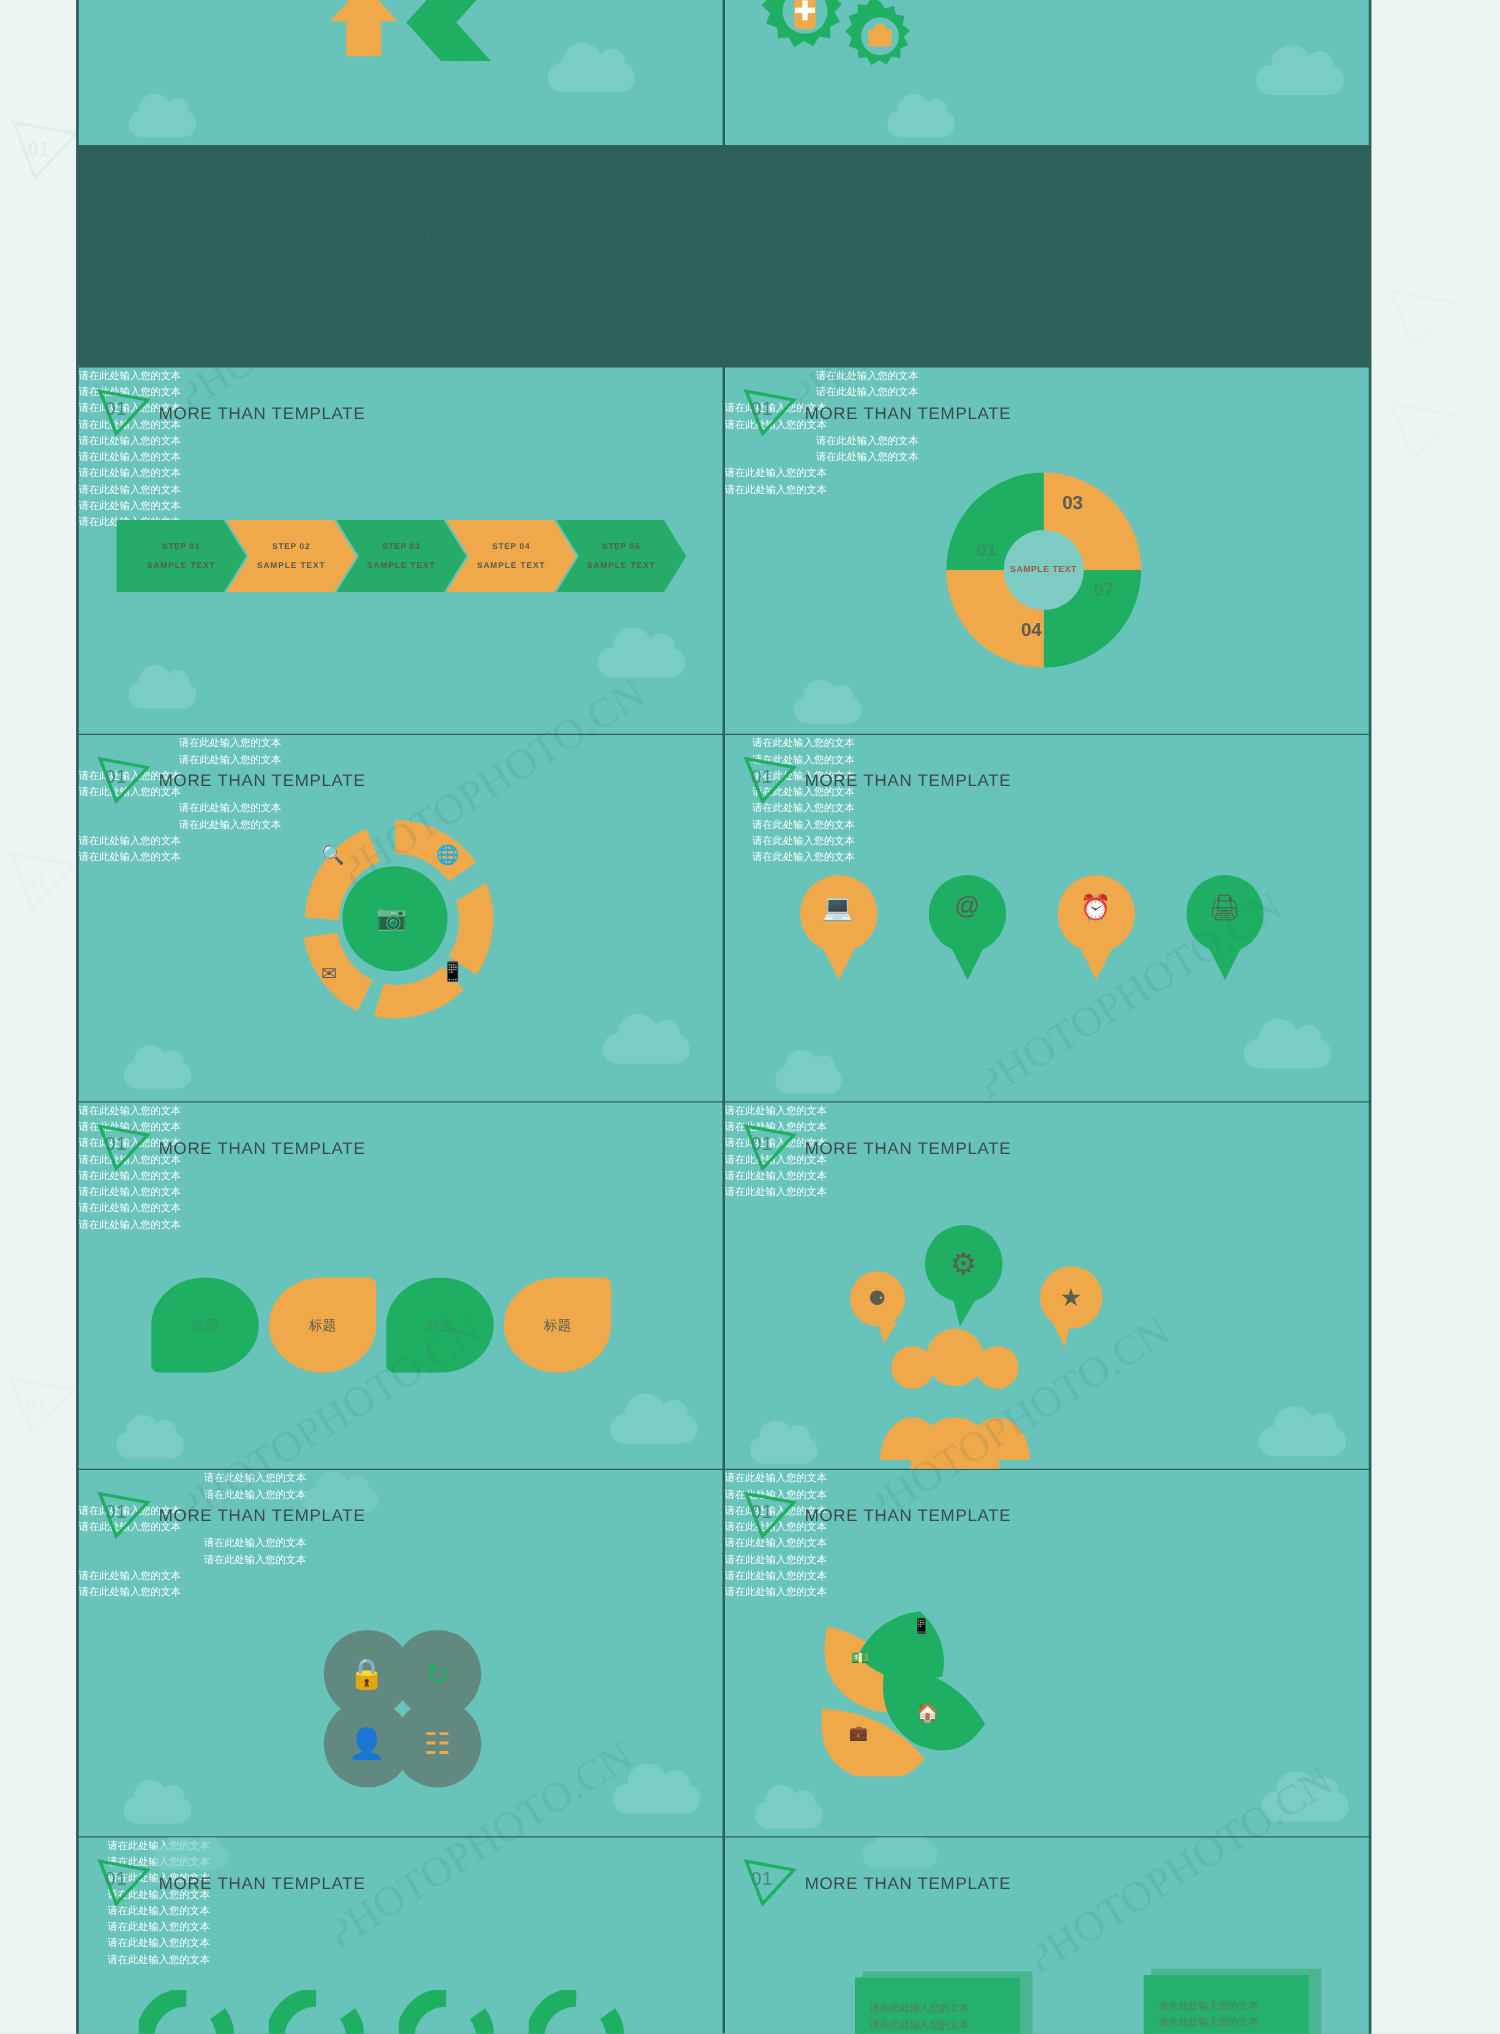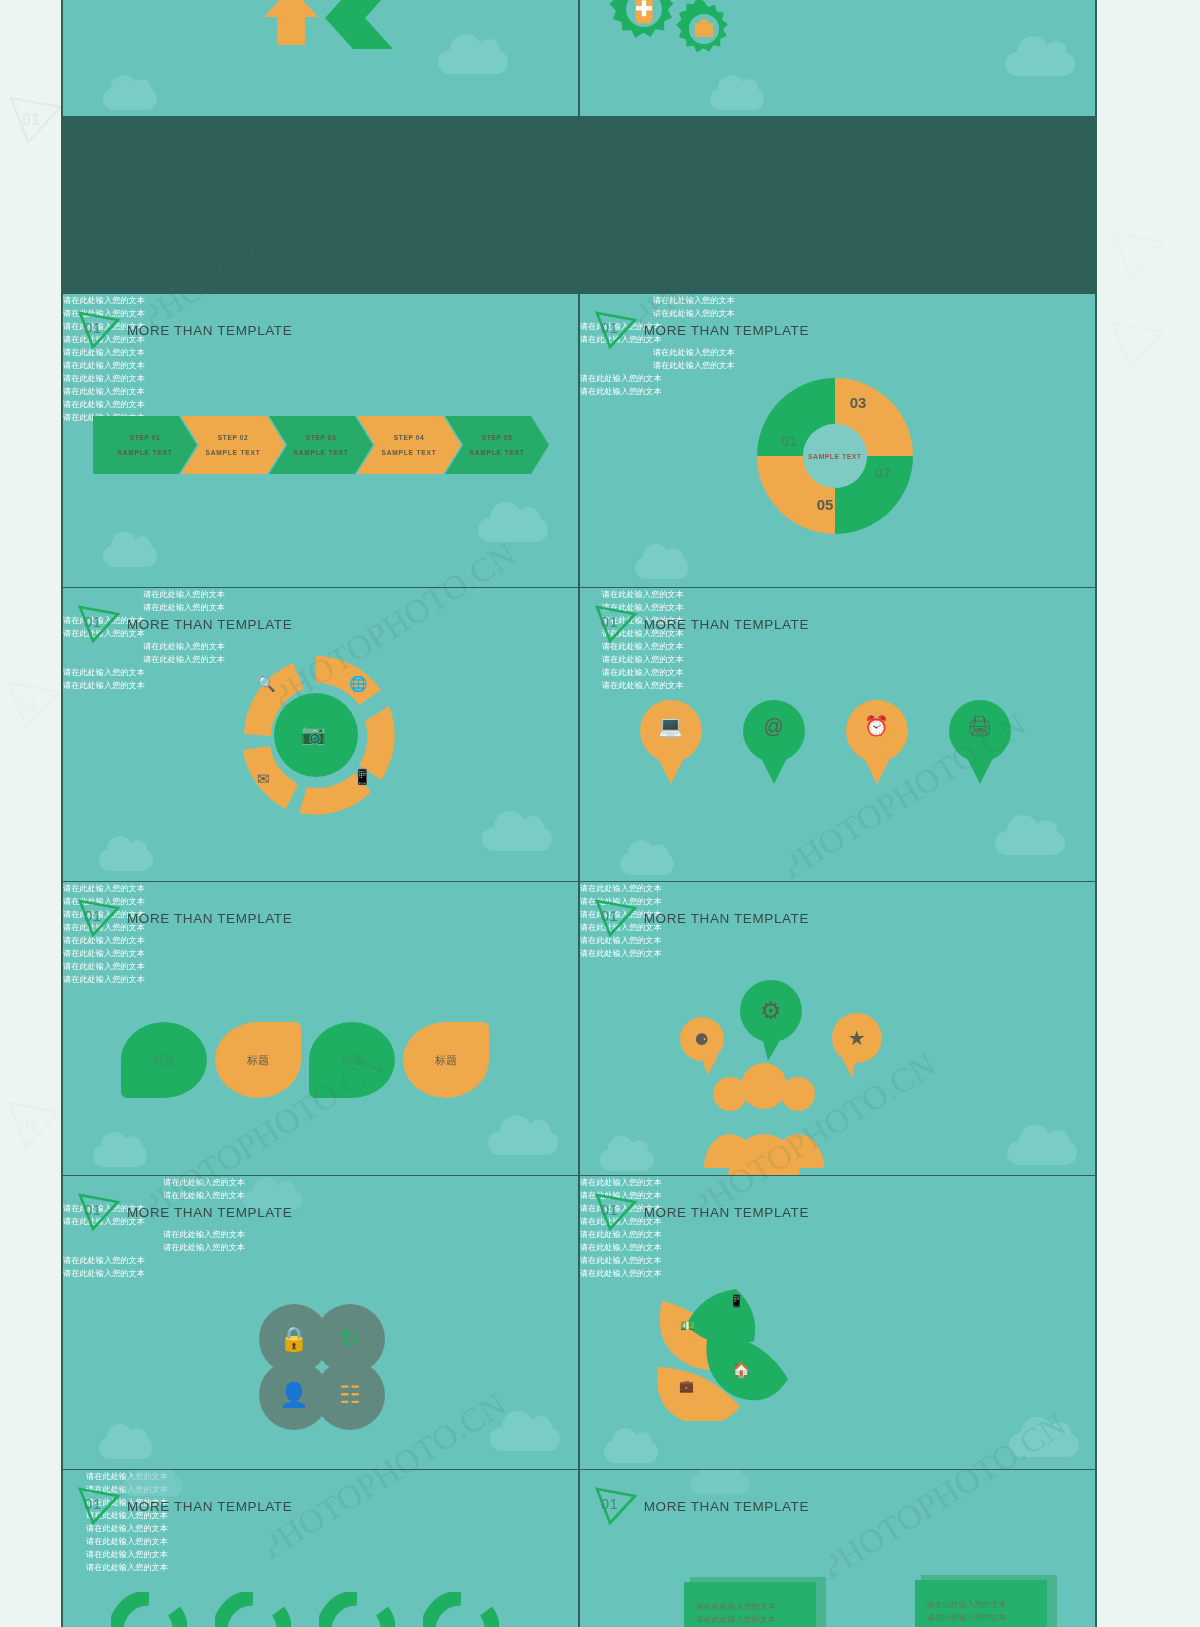--- a/index.html
+++ b/index.html
@@ -298,21 +298,21 @@
       <div class="pinwheel">
         <svg width="180" height="180" viewBox="0 0 180 180">
           <path d="M90 90 L90 12 A78 78 0 0 1 168 90 L122 90 A32 32 0 0 0 90 58 Z" fill="#f0a94a"></path>
           <path d="M90 90 L168 90 A78 78 0 0 1 90 168 L90 122 A32 32 0 0 0 122 90 Z" fill="#1faf62"></path>
           <path d="M90 90 L90 168 A78 78 0 0 1 12 90 L58 90 A32 32 0 0 0 90 122 Z" fill="#f0a94a"></path>
           <path d="M90 90 L12 90 A78 78 0 0 1 90 12 L90 58 A32 32 0 0 0 58 90 Z" fill="#1faf62"></path>
           <circle cx="90" cy="90" r="32" fill="#7ecbc4"></circle>
         </svg>
         <span class="lab" style="left:105px;top:28px;">03</span>
         <span class="lab" style="left:130px;top:98px;opacity:.32;">07</span>
-        <span class="lab" style="left:72px;top:130px;">05</span>
+        <span class="lab" style="left:72px;top:130px;">04</span>
         <span class="lab" style="left:36px;top:66px;opacity:.32;">01</span>
         <span class="center-lab">SAMPLE TEXT</span>
       </div>
 
       <div class="ph r" style="left:0;top:86px;width:155px;">
         <div>请在此处输入您的文本</div>
         <div>请在此处输入您的文本</div>
       </div>
       <div class="ph" style="left:398px;top:86px;">
         <div>请在此处输入您的文本</div>

